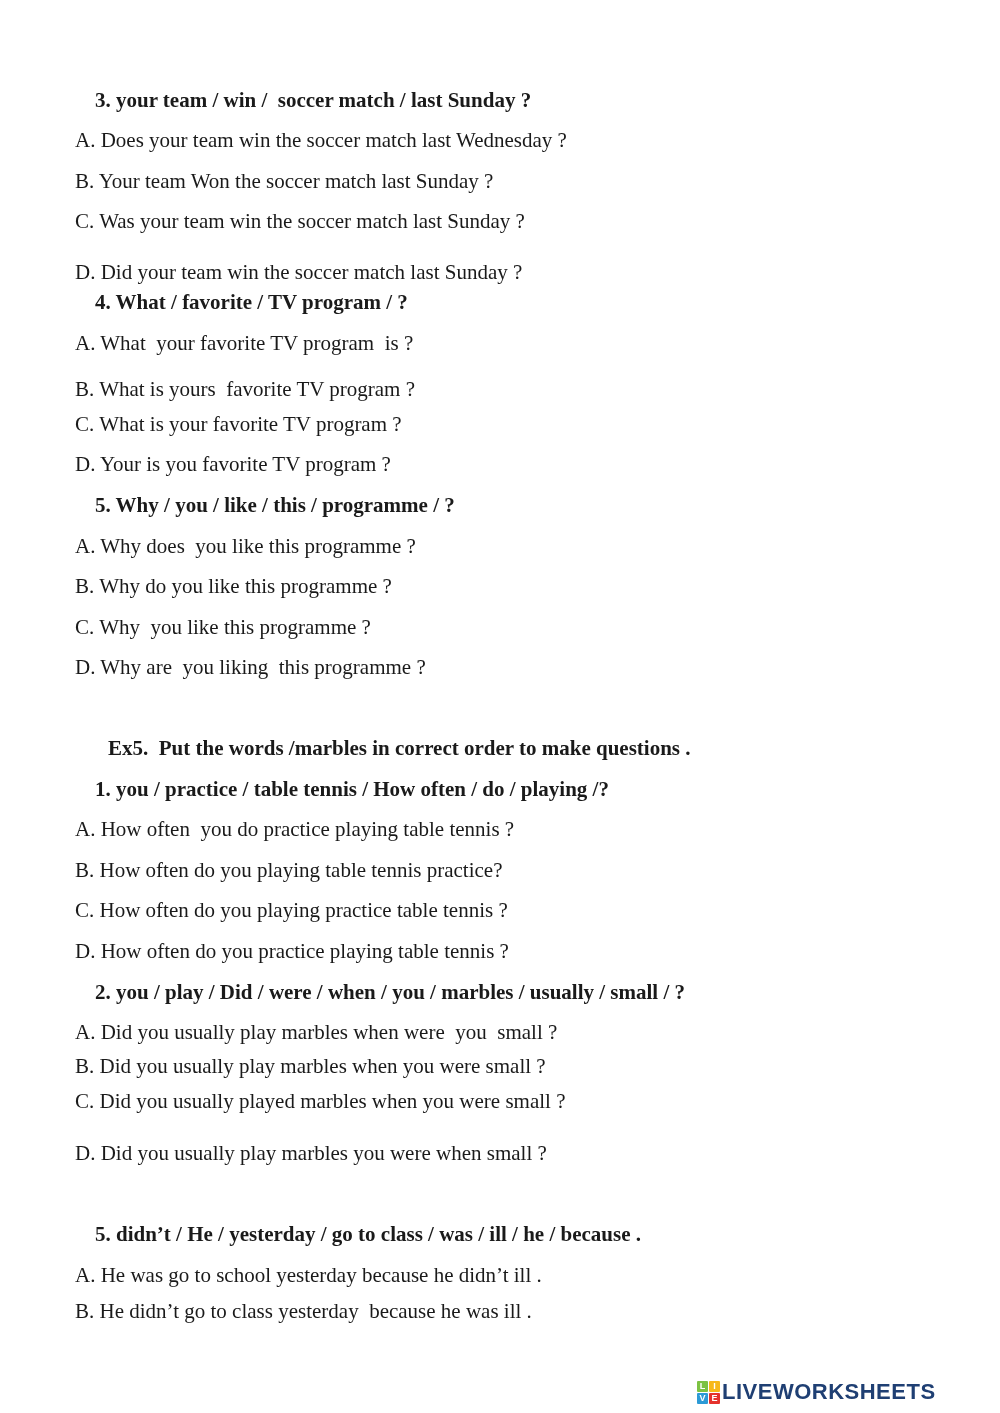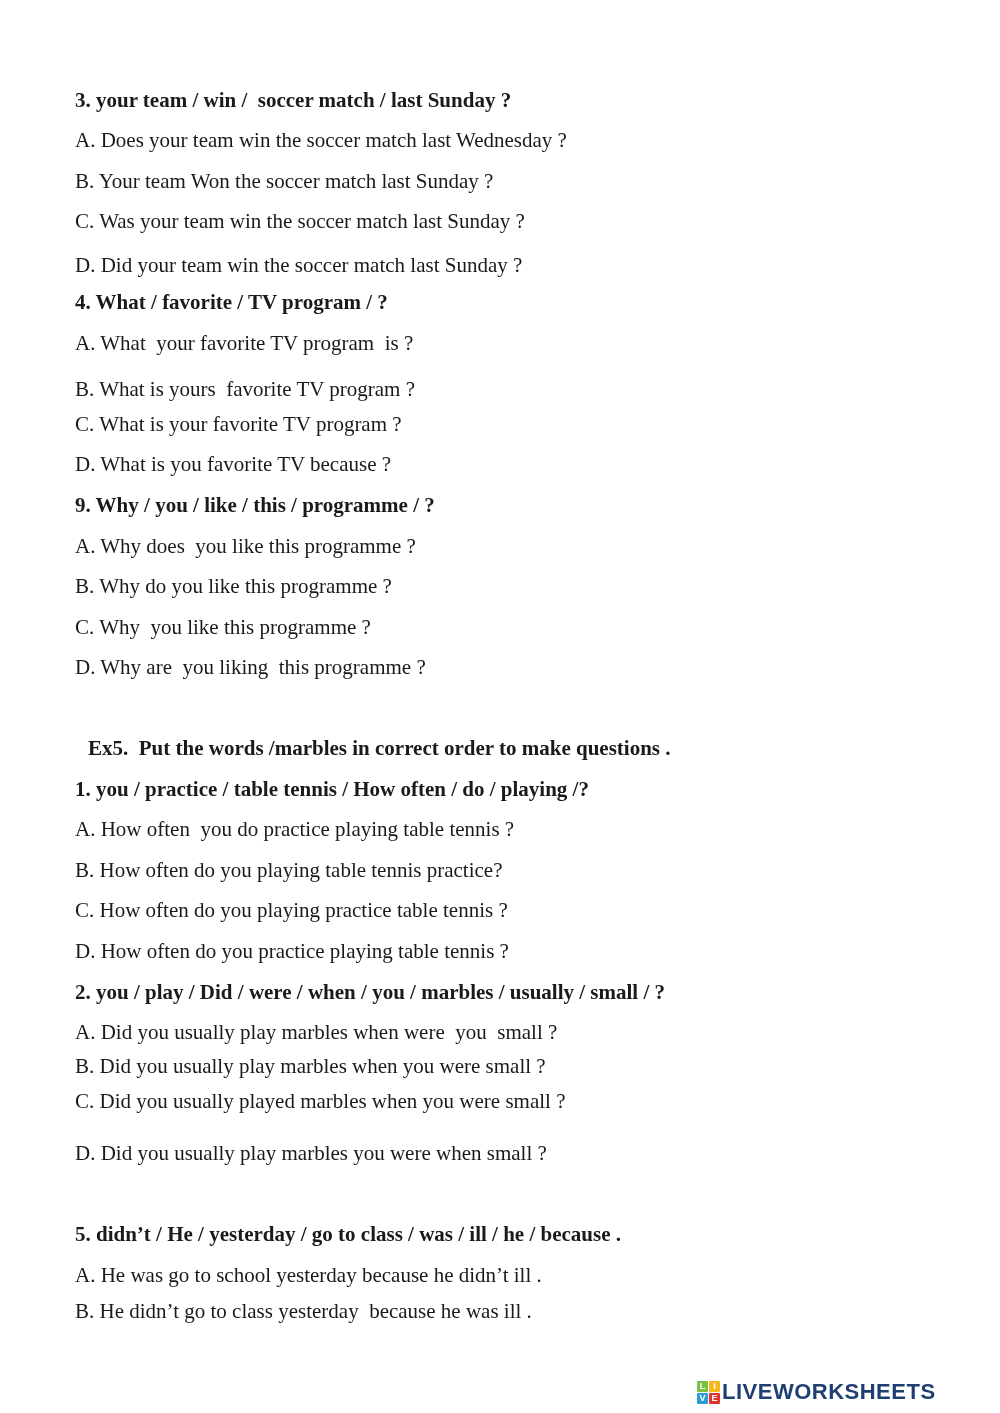--- a/index.html
+++ b/index.html
@@ -1,42 +1,42 @@
 <!DOCTYPE html>
 <html><head>
   <meta charset="utf-8">
   <style>
     html, body { margin: 0; padding: 0; background: #ffffff; }
     body { width: 1000px; height: 1413px; position: relative; overflow: hidden;
            font-family: "Liberation Serif", "DejaVu Serif", serif; color: #1a1a1a; }
     .line { position: absolute; left: 75px; font-size: 21px; line-height: 26px; white-space: pre; }
-    .bold { font-weight: bold; }
+    .bold { font-weight: bold; margin-left: 20px; }
     .ex-title { left: 88px; }
     .logo { position: absolute; left: 697px; top: 1378px; height: 28px; display: flex; align-items: center; }
     .logo-icon { display: grid; grid-template-columns: 11px 11px; grid-template-rows: 11px 11px; gap: 1px; margin-right: 2px; }
     .logo-icon span { display: flex; align-items: center; justify-content: center; font-family: "Liberation Sans", sans-serif;
                       font-weight: bold; font-size: 9px; color: #fff; border-radius: 1px; }
     .logo-text { font-family: "Liberation Sans", sans-serif; font-weight: bold; font-size: 22px; color: #1f3f73; letter-spacing: 0.5px; }
   </style>
 </head>
 <body>
 
 <div class="line bold" style="top:87px">3. your team / win /  soccer match / last Sunday ?</div>
 <div class="line" style="top:127px">A. Does your team win the soccer match last Wednesday ?</div>
 <div class="line" style="top:168px">B. Your team Won the soccer match last Sunday ?</div>
 <div class="line" style="top:208px">C. Was your team win the soccer match last Sunday ?</div>
-<div class="line" style="top:252px">D. Did your team win the soccer match last Sunday ?</div>
+<div class="line" style="top:259px">D. Did your team win the soccer match last Sunday ?</div>
 
 <div class="line bold" style="top:289px">4. What / favorite / TV program / ?</div>
 <div class="line" style="top:330px">A. What  your favorite TV program  is ?</div>
 <div class="line" style="top:376px">B. What is yours  favorite TV program ?</div>
 <div class="line" style="top:411px">C. What is your favorite TV program ?</div>
-<div class="line" style="top:451px">D. What is you favorite TV because ?</div>
+<div class="line" style="top:451px">D. Your is you favorite TV program ?</div>
 
-<div class="line bold" style="top:492px">9. Why / you / like / this / programme / ?</div>
+<div class="line bold" style="top:492px">5. Why / you / like / this / programme / ?</div>
 <div class="line" style="top:533px">A. Why does  you like this programme ?</div>
 <div class="line" style="top:573px">B. Why do you like this programme ?</div>
 <div class="line" style="top:614px">C. Why  you like this programme ?</div>
 <div class="line" style="top:654px">D. Why are  you liking  this programme ?</div>
 
 <div class="line bold ex-title" style="top:735px">Ex5.  Put the words /marbles in correct order to make questions .</div>
 
 <div class="line bold" style="top:776px">1. you / practice / table tennis / How often / do / playing /?</div>
 <div class="line" style="top:816px">A. How often  you do practice playing table tennis ?</div>
 <div class="line" style="top:857px">B. How often do you playing table tennis practice?</div>

